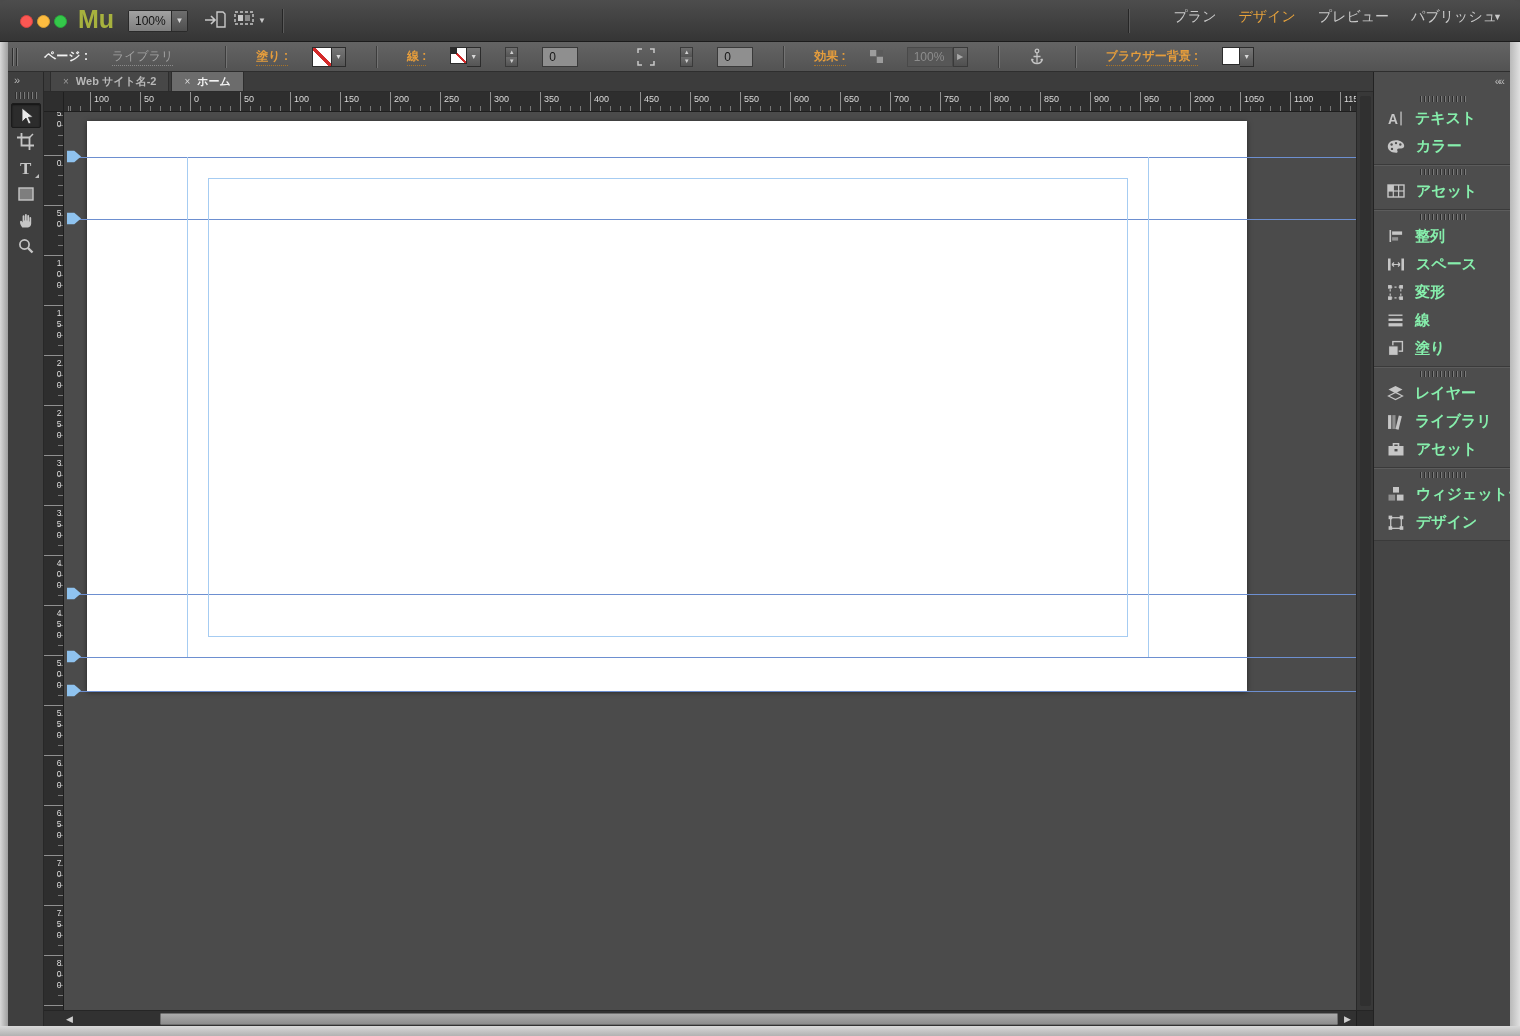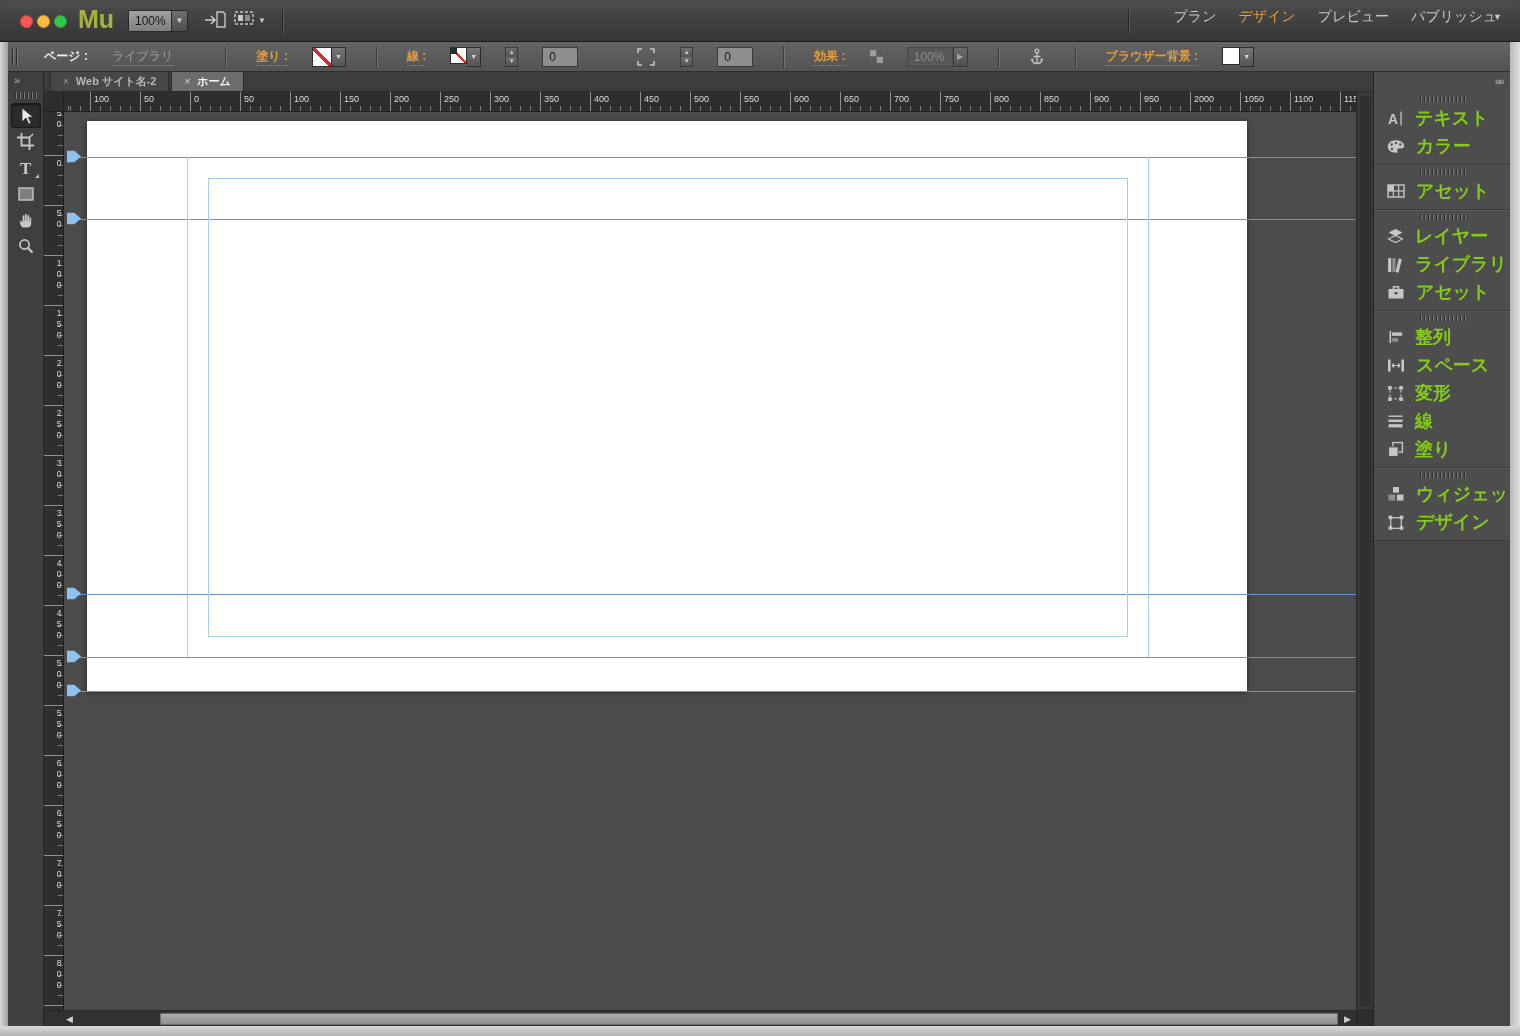--- a/index.html
+++ b/index.html
@@ -94,21 +94,21 @@
   #hs-corner{position:absolute;right:0;top:0;width:17px;height:16px;background:#2d2d2d;border-left:1px solid #1f1f1f;}
 
   
   #rightpanel{position:absolute;left:1373px;top:72px;width:137px;height:964px;background:#4d4d4d;border-left:1px solid #222;}
   #panel-collapse{position:absolute;right:7px;top:3px;color:#b8b8b8;font-size:11px;letter-spacing:-2px;}
   #panel-groups{position:absolute;left:0;top:20px;width:137px;}
   .pgroup{border-bottom:1px solid #3a3a3a;box-shadow:0 1px 0 #5c5c5c;padding-bottom:4px;}
   .pgroup .grip{width:46px;height:6px;margin:4px auto 2px auto;}
   .pitem{height:28px;display:flex;align-items:center;gap:11px;padding-left:13px;}
   .pitem svg{flex:none;}
-  .pitem .plabel{font-size:18px;font-weight:bold;color:#84cc16;white-space:nowrap;}
+  .pitem .plabel{font-size:15px;font-weight:bold;color:#86efac;white-space:nowrap;}
   #panel-rest{position:absolute;left:0;right:0;bottom:0;top:468px;background:#454545;border-top:1px solid #3a3a3a;}
 
   
   #edge-left{position:absolute;left:0;top:42px;width:8px;height:994px;background:linear-gradient(90deg,#d8d8d8,#9f9f9f);z-index:40;}
   #edge-right{position:absolute;left:1510px;top:42px;width:10px;height:994px;background:linear-gradient(90deg,#b9b9b9,#e0e0e0);z-index:40;}
   #edge-bottom{position:absolute;left:0;top:1026px;width:1520px;height:10px;background:linear-gradient(#d9d9d9,#b2b2b2);z-index:41;}
 </style>
 </head>
 <body>
 
@@ -372,46 +372,20 @@
               <line x1="1" y1="7" x2="17" y2="7" stroke="#c6c6c6" stroke-width="1.2"></line>
               <rect x="1" y="1" width="5.3" height="6" fill="#c6c6c6"></rect>
             </svg>
             <span class="plabel">アセット</span>
           </div>
         </div>
         <div class="pgroup">
           <div class="grip"></div>
           <div class="pitem">
             <svg width="17" height="16" viewBox="0 0 16 16">
-              <polygon points="8,1 15,4.6 8,8.2 1,4.6" fill="#c6c6c6"></polygon>
-              <polygon points="8,7.4 15,11 8,14.6 1,11" fill="none" stroke="#c6c6c6" stroke-width="1.2"></polygon>
-            </svg>
-            <span class="plabel">レイヤー</span>
-          </div>
-          <div class="pitem">
-            <svg width="17" height="17" viewBox="0 0 16 16">
-              <rect x="1" y="2" width="3" height="13" fill="#c6c6c6"></rect>
-              <rect x="5" y="2" width="3" height="13" fill="#8f8f8f"></rect>
-              <rect x="9.5" y="2.6" width="3" height="13" transform="rotate(14 11 9)" fill="#c6c6c6"></rect>
-            </svg>
-            <span class="plabel">ライブラリ</span>
-          </div>
-          <div class="pitem">
-            <svg width="18" height="16" viewBox="0 0 18 16">
-              <rect x="1.5" y="5" width="15" height="9.5" fill="#c6c6c6"></rect>
-              <path d="M6.5 5 V2.8 h5 V5" fill="none" stroke="#c6c6c6" stroke-width="1.6"></path>
-              <rect x="7.5" y="8" width="3" height="2.4" fill="#4d4d4d"></rect>
-            </svg>
-            <span class="plabel">アセット</span>
-          </div>
-        </div>
-        <div class="pgroup">
-          <div class="grip"></div>
-          <div class="pitem">
-            <svg width="17" height="16" viewBox="0 0 16 16">
               <rect x="2" y="2" width="1.6" height="12" fill="#c6c6c6"></rect>
               <rect x="4.6" y="3.4" width="10" height="3.4" fill="#c6c6c6"></rect>
               <rect x="4.6" y="9.2" width="6" height="3.4" fill="#929292"></rect>
             </svg>
             <span class="plabel">整列</span>
           </div>
           <div class="pitem">
             <svg width="18" height="15" viewBox="0 0 18 15">
               <rect x="1" y="1.5" width="2.6" height="12" fill="#c6c6c6"></rect>
               <rect x="14.4" y="1.5" width="2.6" height="12" fill="#c6c6c6"></rect>
@@ -441,20 +415,46 @@
             <svg width="17" height="17" viewBox="0 0 16 16">
               <rect x="5.5" y="1.5" width="9" height="9" fill="none" stroke="#c6c6c6" stroke-width="1.3"></rect>
               <rect x="1.5" y="5.5" width="9" height="9" fill="#c6c6c6" stroke="#4d4d4d" stroke-width="1"></rect>
             </svg>
             <span class="plabel">塗り</span>
           </div>
         </div>
         <div class="pgroup">
           <div class="grip"></div>
           <div class="pitem">
+            <svg width="17" height="16" viewBox="0 0 16 16">
+              <polygon points="8,1 15,4.6 8,8.2 1,4.6" fill="#c6c6c6"></polygon>
+              <polygon points="8,7.4 15,11 8,14.6 1,11" fill="none" stroke="#c6c6c6" stroke-width="1.2"></polygon>
+            </svg>
+            <span class="plabel">レイヤー</span>
+          </div>
+          <div class="pitem">
+            <svg width="17" height="17" viewBox="0 0 16 16">
+              <rect x="1" y="2" width="3" height="13" fill="#c6c6c6"></rect>
+              <rect x="5" y="2" width="3" height="13" fill="#8f8f8f"></rect>
+              <rect x="9.5" y="2.6" width="3" height="13" transform="rotate(14 11 9)" fill="#c6c6c6"></rect>
+            </svg>
+            <span class="plabel">ライブラリ</span>
+          </div>
+          <div class="pitem">
+            <svg width="18" height="16" viewBox="0 0 18 16">
+              <rect x="1.5" y="5" width="15" height="9.5" fill="#c6c6c6"></rect>
+              <path d="M6.5 5 V2.8 h5 V5" fill="none" stroke="#c6c6c6" stroke-width="1.6"></path>
+              <rect x="7.5" y="8" width="3" height="2.4" fill="#4d4d4d"></rect>
+            </svg>
+            <span class="plabel">アセット</span>
+          </div>
+        </div>
+        <div class="pgroup">
+          <div class="grip"></div>
+          <div class="pitem">
             <svg width="18" height="16" viewBox="0 0 17 16">
               <rect x="5.5" y="1" width="6" height="5.6" fill="#c6c6c6"></rect>
               <rect x="1" y="8.6" width="6.6" height="6" fill="#8f8f8f"></rect>
               <rect x="9.4" y="8.6" width="6.6" height="6" fill="#c6c6c6"></rect>
             </svg>
             <span class="plabel">ウィジェットラ...</span>
           </div>
           <div class="pitem">
             <svg width="18" height="17" viewBox="0 0 17 16">
               <rect x="3.5" y="3.5" width="10" height="10" fill="none" stroke="#c6c6c6" stroke-width="1.2"></rect>

